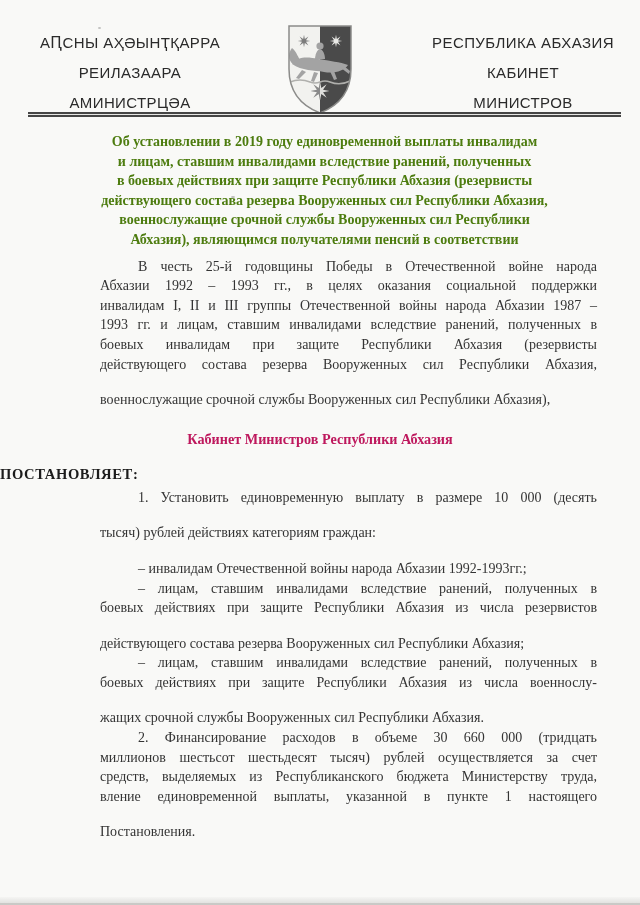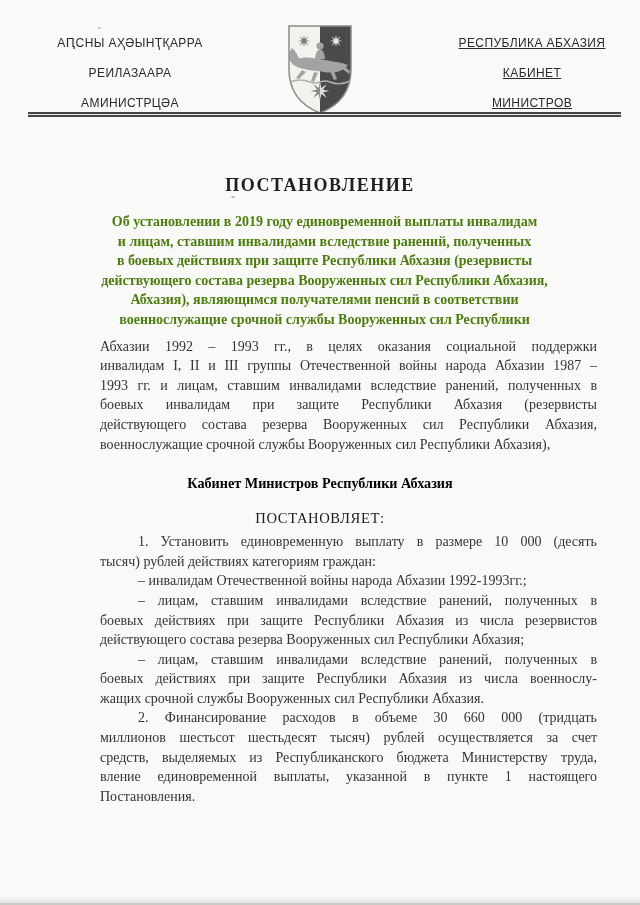--- a/index.html
+++ b/index.html
@@ -7,45 +7,45 @@
     position: relative;
     width: 640px; height: 905px;
     background: #f9f9f7;
     overflow: hidden;
     font-family: "Liberation Serif", "DejaVu Serif", serif;
     color: #343434;
   }
   
   .lh-col { position: absolute; top: 28px; width: 210px; text-align: center;
     font-family: "Liberation Sans", "DejaVu Sans", sans-serif;
-    font-size: 12px; letter-spacing: 0.4px; color: #2a2a2a; }
+    font-size: 15px; letter-spacing: 0.4px; color: #2a2a2a; }
   .lh-left  { left: 25px; }
-  .lh-right { right: 3px; text-decoration: underline; }
+  .lh-right { right: 12px; }
   .lh-col .ln { line-height: 30px; }
   .lh-emblem { position: absolute; top: 23px; left: 284px; width: 72px; height: 93px; }
   .rule { position: absolute; top: 112px; left: 28px; right: 19px;
     height: 5px; box-sizing: border-box;
     border-top: 2px solid #454545; border-bottom: 2px solid #454545;
     background: #e6e6e3; }
   
   .content { position: absolute; top: 117px; left: 0; right: 0; }
   .doc-title { margin: 57px 0 0 0; text-align: center;
     font-size: 18px; line-height: 23px; font-weight: bold;
     letter-spacing: 1.5px; color: #1e1e1e; }
   .subject { margin-top: 15px; padding: 0 46px 0 55px;
     font-size: 14px; line-height: 19.6px; font-weight: bold;
     color: #4d7c0f; text-align: center; }
   .body-block { padding: 0 43px 0 100px; font-size: 14px; line-height: 19.6px; }
   .preamble { margin-top: 7px; }
   .para .ln { text-align: justify; text-align-last: justify; }
-  .para .ln.ln-last { text-align-last: left; }
+  .para .ln.ln-last { text-align-last: left; margin-top: 16px; }
   .para .ln.ln-first { text-indent: 38px; }
   .authority { margin-top: 19px; text-align: center; font-weight: bold;
-    font-size: 14.2px; line-height: 20px; color: #000000; }
-  .resolves { margin-top: 15px; text-align: center; font-weight: normal;
+    font-size: 14.2px; line-height: 20px; color: #be185d; }
+  .resolves { margin-top: 15px; font-weight: bold;
     font-size: 14.6px; line-height: 20px; letter-spacing: 0.6px; color: #1c1c1c; }
   .items { margin-top: 4px; }
   
   .speck { position: absolute; background: #8a8a8a; border-radius: 50%; }
   .speck-1 { left: 98px; top: 27px; width: 3px; height: 2px; opacity: .5; }
   .speck-2 { left: 231px; top: 196px; width: 4px; height: 2px; opacity: .55; }
   .scan-bottom { position: absolute; left: 0; right: 0; bottom: 0; height: 8px;
     background: linear-gradient(#f5f5f3, #dcdcda); }
   .scan-bottom-edge { position: absolute; left: 0; right: 0; bottom: 0; height: 2px;
     background: #c9c9c6; }
@@ -100,32 +100,32 @@
 
   <div class="lh-col lh-right">
       <div class="ln ln-first">РЕСПУБЛИКА АБХАЗИЯ</div>
       <div class="ln">КАБИНЕТ</div>
       <div class="ln ln-last">МИНИСТРОВ</div>
     </div>
 
   <div class="rule"></div>
 
   <div class="content">
-    <h1 class="doc-title">ПОСТАНОВЛЕНИЕ</h1>
 
     <div class="subject">
         <div class="ln ln-first">Об установлении в 2019 году единовременной выплаты инвалидам</div>
         <div class="ln">и лицам, ставшим инвалидами вследствие ранений, полученных</div>
         <div class="ln">в боевых действиях при защите Республики Абхазия (резервисты</div>
         <div class="ln">действующего состава резерва Вооруженных сил Республики Абхазия,</div>
+        <div class="ln">военнослужащие срочной службы Вооруженных сил Республики</div>
         <div class="ln">Абхазия), являющимся получателями пенсий в соответствии</div>
-        <div class="ln">военнослужащие срочной службы Вооруженных сил Республики</div>
       </div>
 
     <div class="body-block preamble para">
+        <div class="ln ln-first">В честь 25-й годовщины Победы в Отечественной войне народа</div>
         <div class="ln">Абхазии 1992 – 1993 гг., в целях оказания социальной поддержки</div>
         <div class="ln">инвалидам I, II и III группы Отечественной войны народа Абхазии 1987 –</div>
         <div class="ln">1993 гг. и лицам, ставшим инвалидами вследствие ранений, полученных в</div>
         <div class="ln">боевых инвалидам при защите Республики Абхазия (резервисты</div>
         <div class="ln">действующего состава резерва Вооруженных сил Республики Абхазия,</div>
         <div class="ln ln-last">военнослужащие срочной службы Вооруженных сил Республики Абхазия),</div>
       </div>
 
     <div class="authority">Кабинет Министров Республики Абхазия</div>
 

